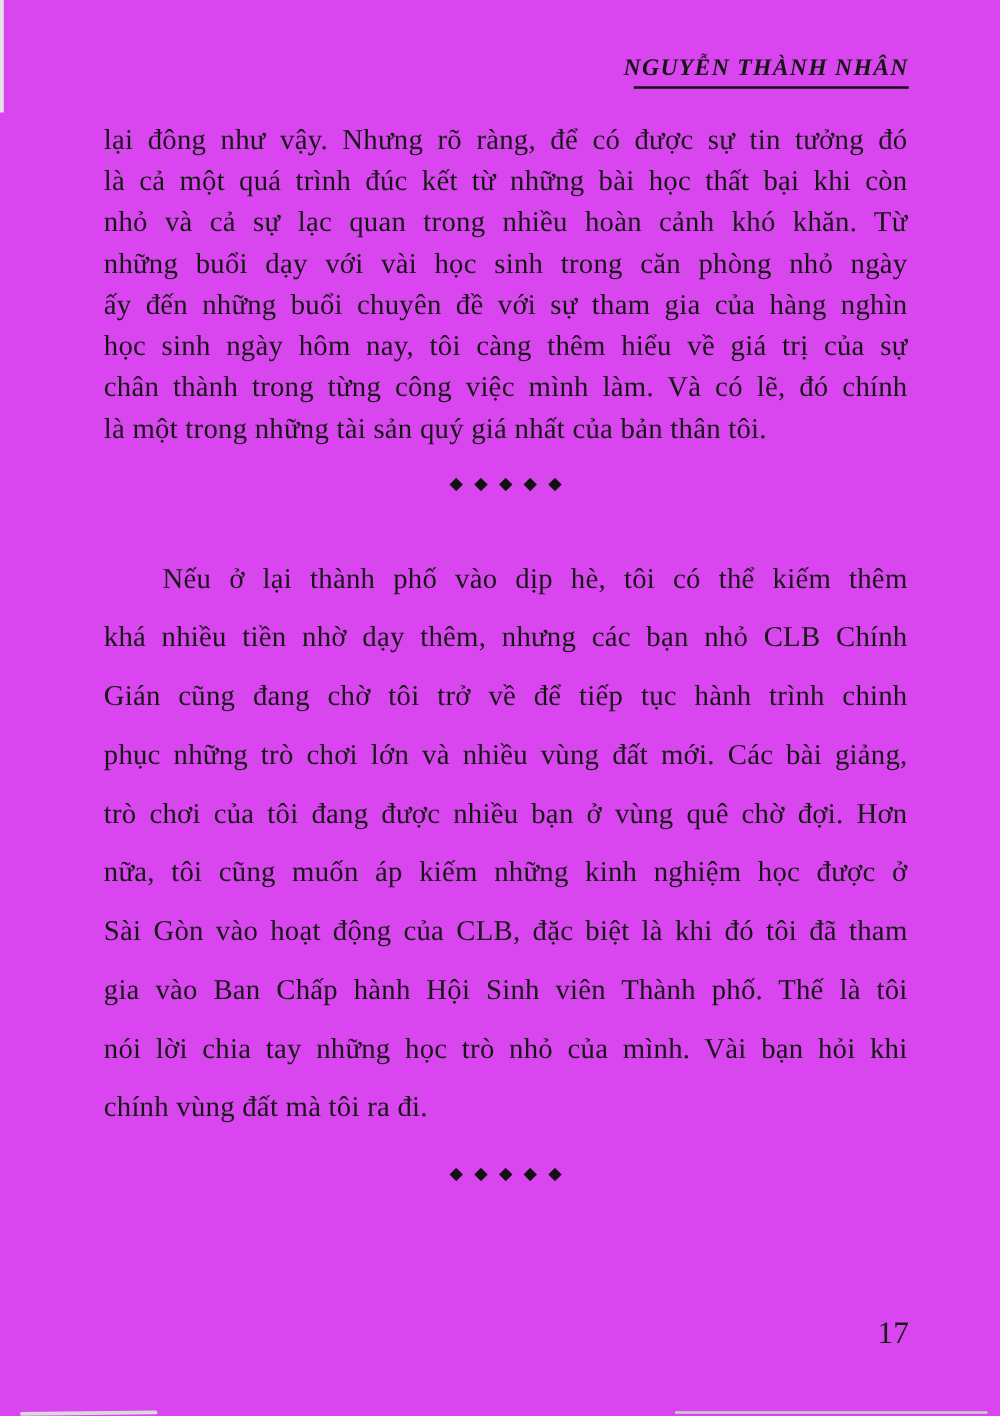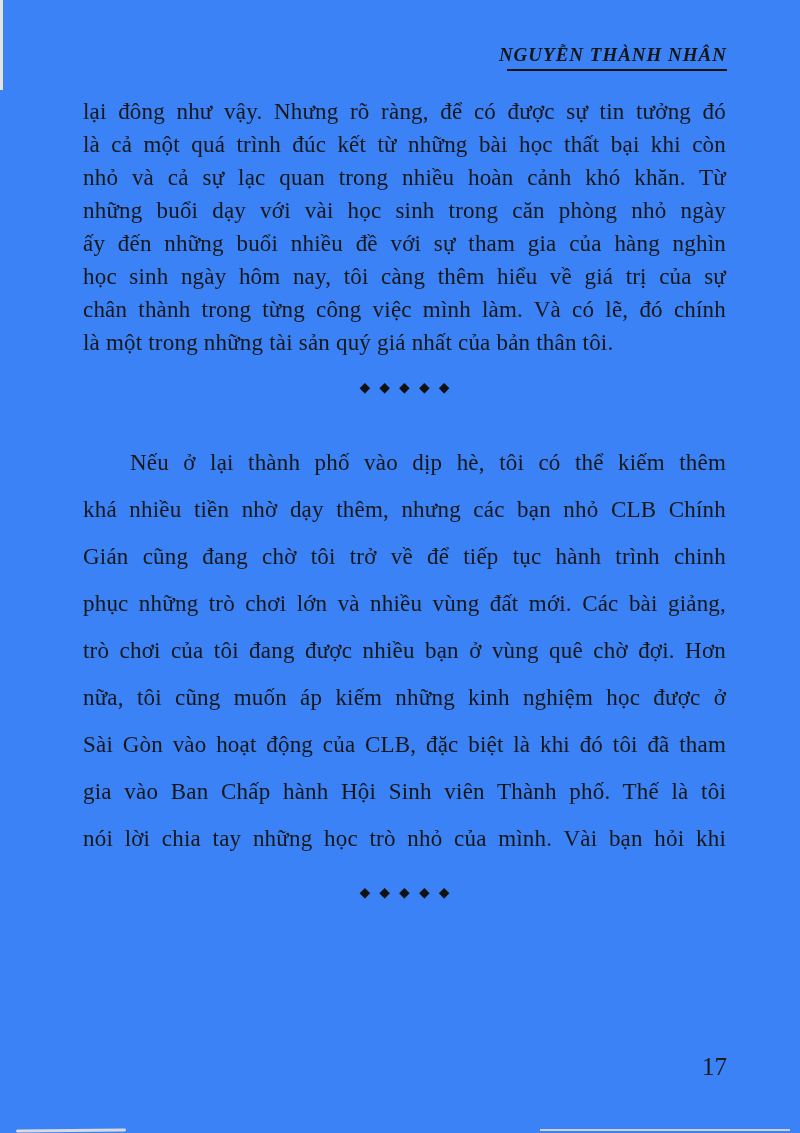--- a/index.html
+++ b/index.html
@@ -4,21 +4,21 @@
 <style>
   html, body {
     margin: 0;
     padding: 0;
     background: #ffffff;
   }
   .page {
     position: relative;
     width: 800px;
     height: 1133px;
-    background: #3b82f6;
+    background: #d946ef;
     overflow: hidden;
     font-family: "Liberation Serif", serif;
     color: #181818;
   }
   
   .header {
     position: absolute;
     top: 44px;
     right: 73px;
     text-align: right;
@@ -110,38 +110,39 @@
     <div class="author">NGUYỄN THÀNH NHÂN</div>
     <div class="header-rule"></div>
   </div>
 
   <div class="body-block">
     <div class="paragraph para-1">
         <div class="line">lại đông như vậy. Nhưng rõ ràng, để có được sự tin tưởng đó</div>
         <div class="line">là cả một quá trình đúc kết từ những bài học thất bại khi còn</div>
         <div class="line">nhỏ và cả sự lạc quan trong nhiều hoàn cảnh khó khăn. Từ</div>
         <div class="line">những buổi dạy với vài học sinh trong căn phòng nhỏ ngày</div>
-        <div class="line">ấy đến những buổi nhiều đề với sự tham gia của hàng nghìn</div>
+        <div class="line">ấy đến những buổi chuyên đề với sự tham gia của hàng nghìn</div>
         <div class="line">học sinh ngày hôm nay, tôi càng thêm hiểu về giá trị của sự</div>
         <div class="line">chân thành trong từng công việc mình làm. Và có lẽ, đó chính</div>
         <div class="line last-line">là một trong những tài sản quý giá nhất của bản thân tôi.</div>
       </div>
 
     <div class="separator sep-1">◆◆◆◆◆</div>
 
     <div class="paragraph para-2 indent-first">
         <div class="line">Nếu ở lại thành phố vào dịp hè, tôi có thể kiếm thêm</div>
         <div class="line">khá nhiều tiền nhờ dạy thêm, nhưng các bạn nhỏ CLB Chính</div>
         <div class="line">Gián cũng đang chờ tôi trở về để tiếp tục hành trình chinh</div>
         <div class="line">phục những trò chơi lớn và nhiều vùng đất mới. Các bài giảng,</div>
         <div class="line">trò chơi của tôi đang được nhiều bạn ở vùng quê chờ đợi. Hơn</div>
         <div class="line">nữa, tôi cũng muốn áp kiếm những kinh nghiệm học được ở</div>
         <div class="line">Sài Gòn vào hoạt động của CLB, đặc biệt là khi đó tôi đã tham</div>
         <div class="line">gia vào Ban Chấp hành Hội Sinh viên Thành phố. Thế là tôi</div>
         <div class="line">nói lời chia tay những học trò nhỏ của mình. Vài bạn hỏi khi</div>
+        <div class="line last-line">chính vùng đất mà tôi ra đi.</div>
       </div>
 
     <div class="separator sep-2">◆◆◆◆◆</div>
   </div>
 
   <div class="page-number">17</div>
 
   <div class="edge-left"></div>
   <div class="smudge-a"></div>
   <div class="smudge-b"></div>

